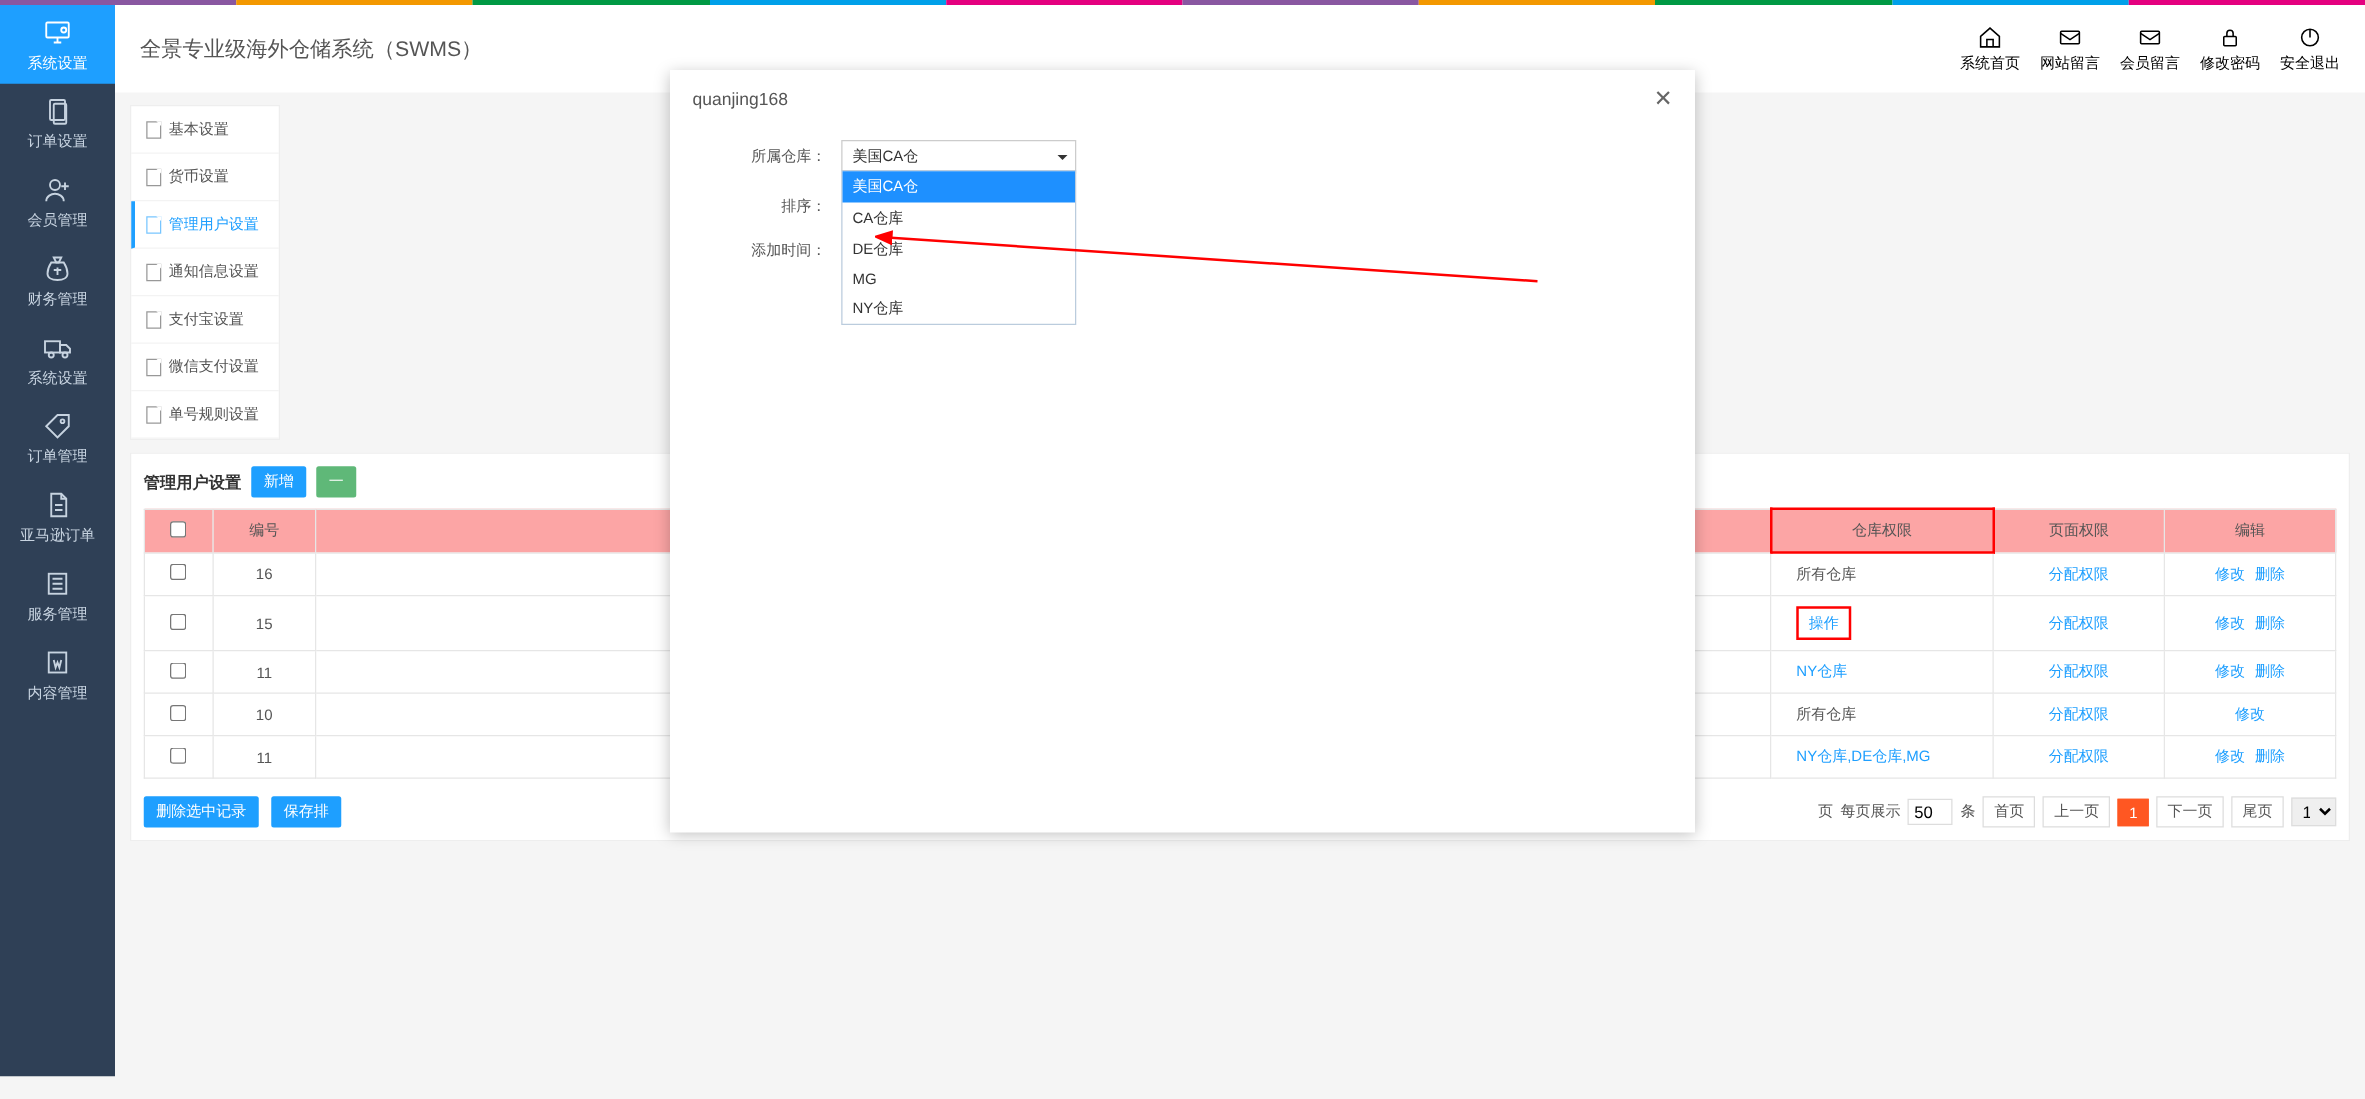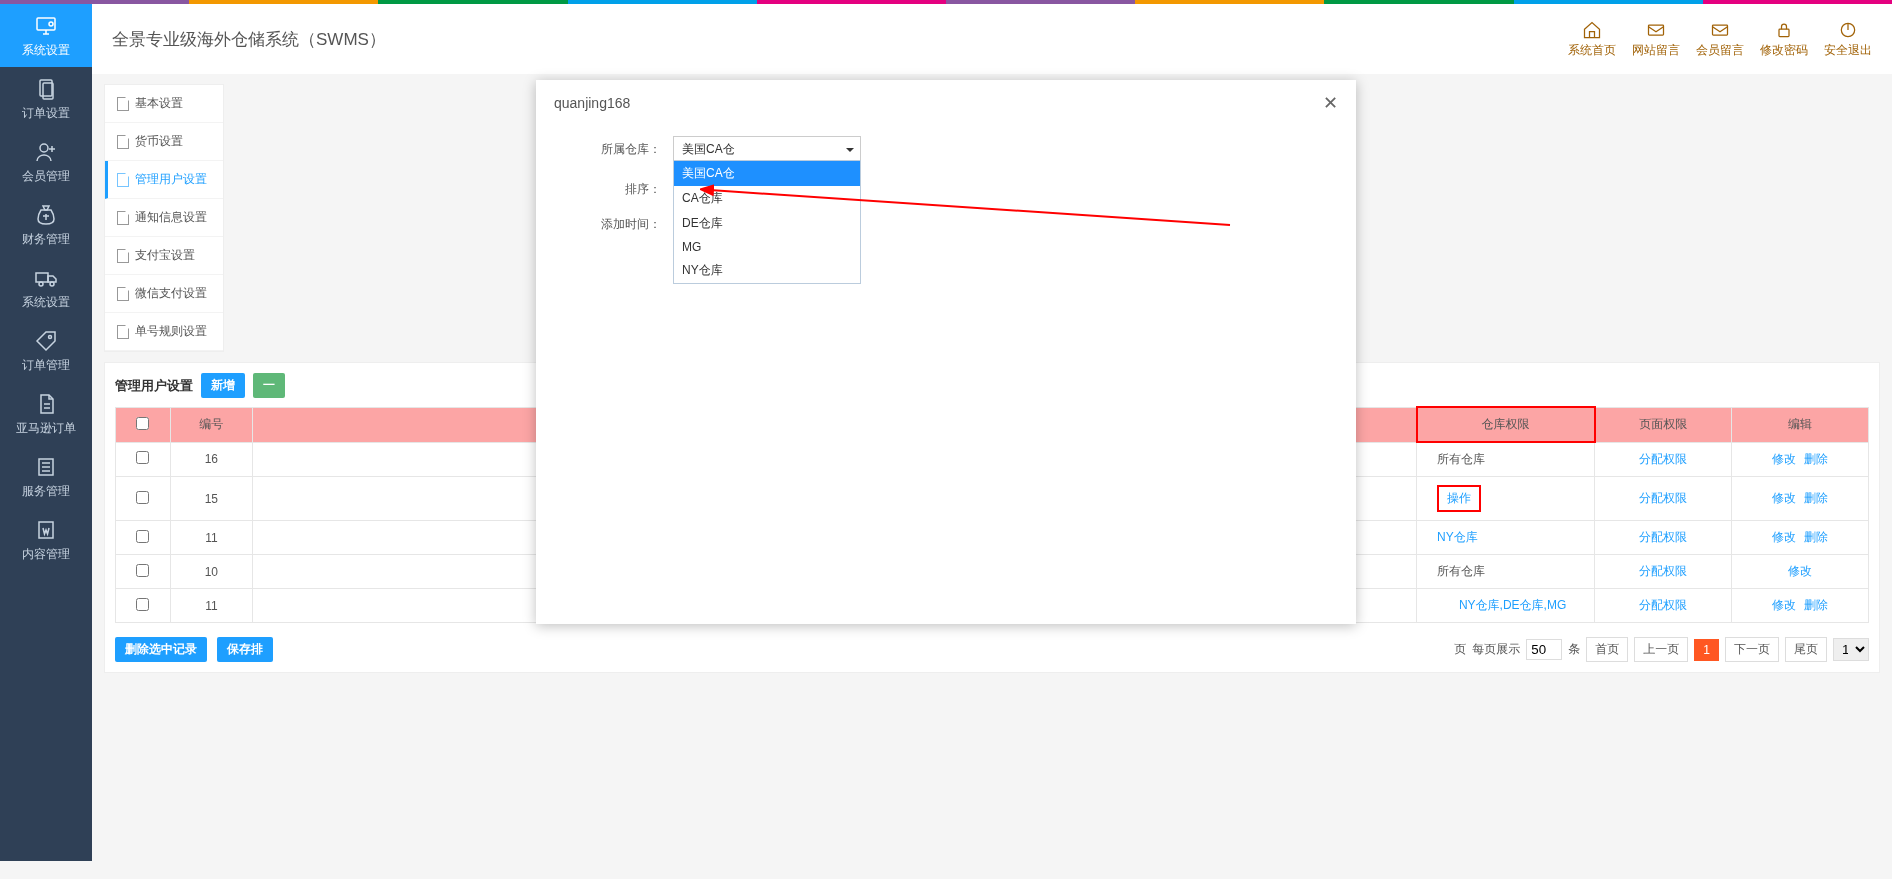--- a/index.html
+++ b/index.html
@@ -14,35 +14,35 @@
 .nav-item { padding: 10px 0 8px 0; cursor: pointer; }
 .nav-item.active { background: #1e9fff; color: #fff; }
 .nav-item .nav-icon { display: block; margin: 0 auto 4px auto; width: 24px; height: 24px; }
 .nav-item .nav-label { font-size: 12px; }
 
 
 .main { margin-left: 92px; }
 .header { background: #fff; height: 70px; display: flex; align-items: center; padding: 0 20px; }
 .header-title { font-size: 17px; color: #555; flex: 1; }
 .header-actions { display: flex; gap: 16px; }
-.header-action { text-align: center; color: #a16207; font-size: 12px; cursor: pointer; }
+.header-action { text-align: center; color: #000000; font-size: 12px; cursor: pointer; }
 .header-action .ha-icon { display: block; margin: 0 auto 2px auto; width: 20px; height: 20px; }
 
 
 .content { display: flex; padding: 10px 12px; gap: 10px; flex-direction: column; }
 .sub-menu { width: 120px; background: #fff; border: 1px solid #eee; }
 .sub-item { padding: 10px 12px; border-bottom: 1px solid #f3f3f3; cursor: pointer; color: #555; display: flex; align-items: center; gap: 6px; }
 .sub-item.active { border-left: 3px solid #1e9fff; color: #1e9fff; padding-left: 9px; }
 .doc-icon { width: 12px; height: 14px; border: 1px solid currentColor; opacity: 0.6; position: relative; }
 .doc-icon::after { content: ""; position: absolute; right: -1px; top: -1px; border-top: 4px solid #fff; border-left: 4px solid transparent; }
 
 .panel { flex: 1; background: #fff; border: 1px solid #eee; padding: 10px; min-width: 0; }
 .panel-header { display: flex; align-items: center; gap: 8px; margin-bottom: 8px; }
 .panel-title { font-weight: bold; font-size: 13px; }
-.btn { display: inline-block; padding: 4px 10px; border-radius: 2px; font-size: 12px; cursor: pointer; border: none; font-weight: bold; }
+.btn { display: inline-block; padding: 4px 10px; border-radius: 2px; font-size: 12px; cursor: pointer; border: none; }
 .btn-blue { background: #1e9fff; color: #fff; }
 .btn-green { background: #5fb878; color: #fff; }
 .btn-gray { background: #e6e6e6; color: #333; }
 
 
 table { width: 100%; border-collapse: collapse; }
 th, td { border: 1px solid #e6e6e6; padding: 8px 6px; text-align: center; font-size: 12px; color: #555; }
 th { background: #fca5a5; font-weight: normal; }
 .link { color: #1e9fff; cursor: pointer; }
 .link + .link { margin-left: 8px; text-align: center; }
@@ -52,21 +52,21 @@
 
 
 .bottom-bar { display: flex; align-items: center; gap: 10px; margin-top: 14px; }
 .pager { margin-left: auto; display: flex; align-items: center; gap: 6px; font-size: 12px; color: #555; }
 .pager .pbtn { border: 1px solid #ddd; padding: 3px 8px; background: #fff; cursor: pointer; }
 .pager .pbtn.cur { background: #ff5722; color: #fff; border-color: #ff5722; }
 .pager input, .pager select { border: 1px solid #ddd; padding: 2px 4px; width: 36px; }
 
 
 .modal-mask { position: fixed; inset: 0; }
-.modal { position: fixed; top: 80px; left: 50%; margin-left: -410px; width: 820px; height: 544px; background: #fff; box-shadow: 0 2px 12px rgba(0,0,0,0.25); }
+.modal { position: fixed; top: 56px; left: 50%; margin-left: -410px; width: 820px; height: 610px; background: #fff; box-shadow: 0 2px 12px rgba(0,0,0,0.25); }
 .modal-head { display: flex; align-items: center; padding: 12px 18px; font-size: 14px; color: #555; }
 .modal-close { margin-left: auto; font-size: 18px; cursor: pointer; color: #666; }
 .modal-body { padding: 10px 17px; }
 .form-row { display: flex; align-items: center; margin-bottom: 18px; }
 .form-label { width: 120px; text-align: right; padding-right: 12px; color: #555; }
 .form-control { position: relative; }
 .select-box { width: 188px; border: 1px solid #ccc; padding: 4px 20px 4px 8px; font-size: 12px; background: #fff; position: relative; cursor: pointer; }
 .select-box::after { content: ""; position: absolute; right: 6px; top: 50%; margin-top: -2px; border: 4px solid transparent; border-top-color: #333; }
 .dropdown { position: absolute; left: 0; top: 24px; width: 188px; border: 1px solid #bcd; background: #fff; z-index: 5; }
 .dropdown-item { padding: 4px 8px; font-size: 12px; cursor: pointer; }
@@ -290,21 +290,21 @@
               <td>10</td>
               <td></td>
               <td style="text-align:left;padding-left:20px">所有仓库</td>
               <td><span class="link">分配权限</span></td>
               <td><span class="link">修改</span></td>
             </tr>
             <tr>
               <td><input type="checkbox" style=""></td>
               <td>11</td>
               <td></td>
-              <td style="text-align:center;padding-left:20px"><span class="link">NY仓库,DE仓库,MG</span></td>
+              <td style="text-align:left;padding-left:20px"><span class="link">NY仓库,DE仓库,MG</span></td>
               <td><span class="link">分配权限</span></td>
               <td><span class="link">修改</span><span class="link">删除</span></td>
             </tr>
           </tbody>
       </table>
 
       <div class="bottom-bar">
         <button class="btn btn-blue">删除选中记录</button>
         <button class="btn btn-blue">保存排</button>
         <div class="pager">

